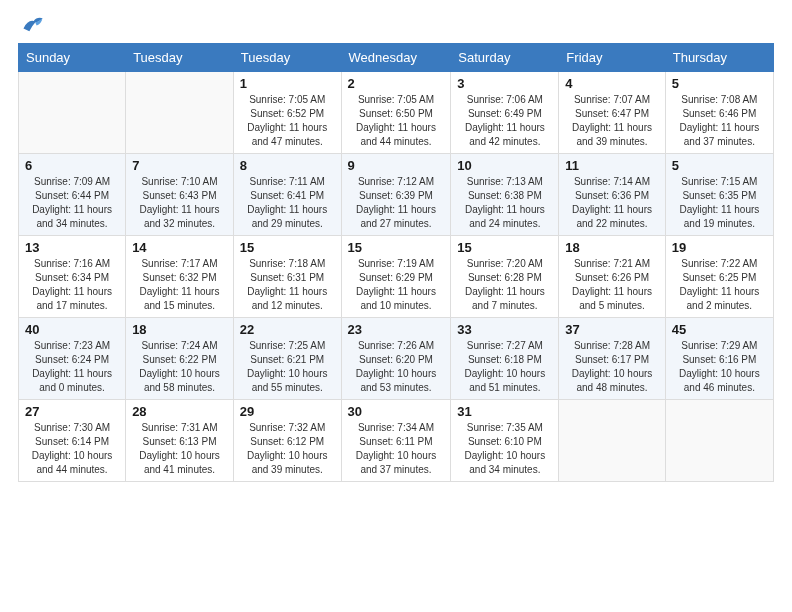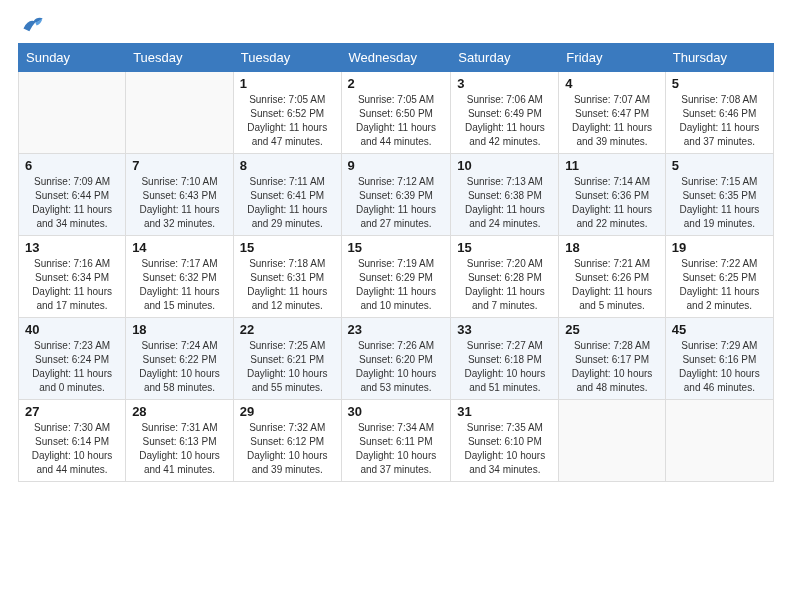--- a/index.html
+++ b/index.html
@@ -241,21 +241,21 @@
           </td>
           <td>
             <span class="day-number">23</span>
             <div class="day-detail">Sunrise: 7:26 AM<br>Sunset: 6:20 PM<br>Daylight: 10 hours and 53 minutes.</div>
           </td>
           <td>
             <span class="day-number">33</span>
             <div class="day-detail">Sunrise: 7:27 AM<br>Sunset: 6:18 PM<br>Daylight: 10 hours and 51 minutes.</div>
           </td>
           <td>
-            <span class="day-number">25</span>
+            <span class="day-number">37</span>
             <div class="day-detail">Sunrise: 7:28 AM<br>Sunset: 6:17 PM<br>Daylight: 10 hours and 48 minutes.</div>
           </td>
           <td>
             <span class="day-number">45</span>
             <div class="day-detail">Sunrise: 7:29 AM<br>Sunset: 6:16 PM<br>Daylight: 10 hours and 46 minutes.</div>
           </td>
         </tr>
         <tr class="row-odd">
           <td>
             <span class="day-number">27</span>

